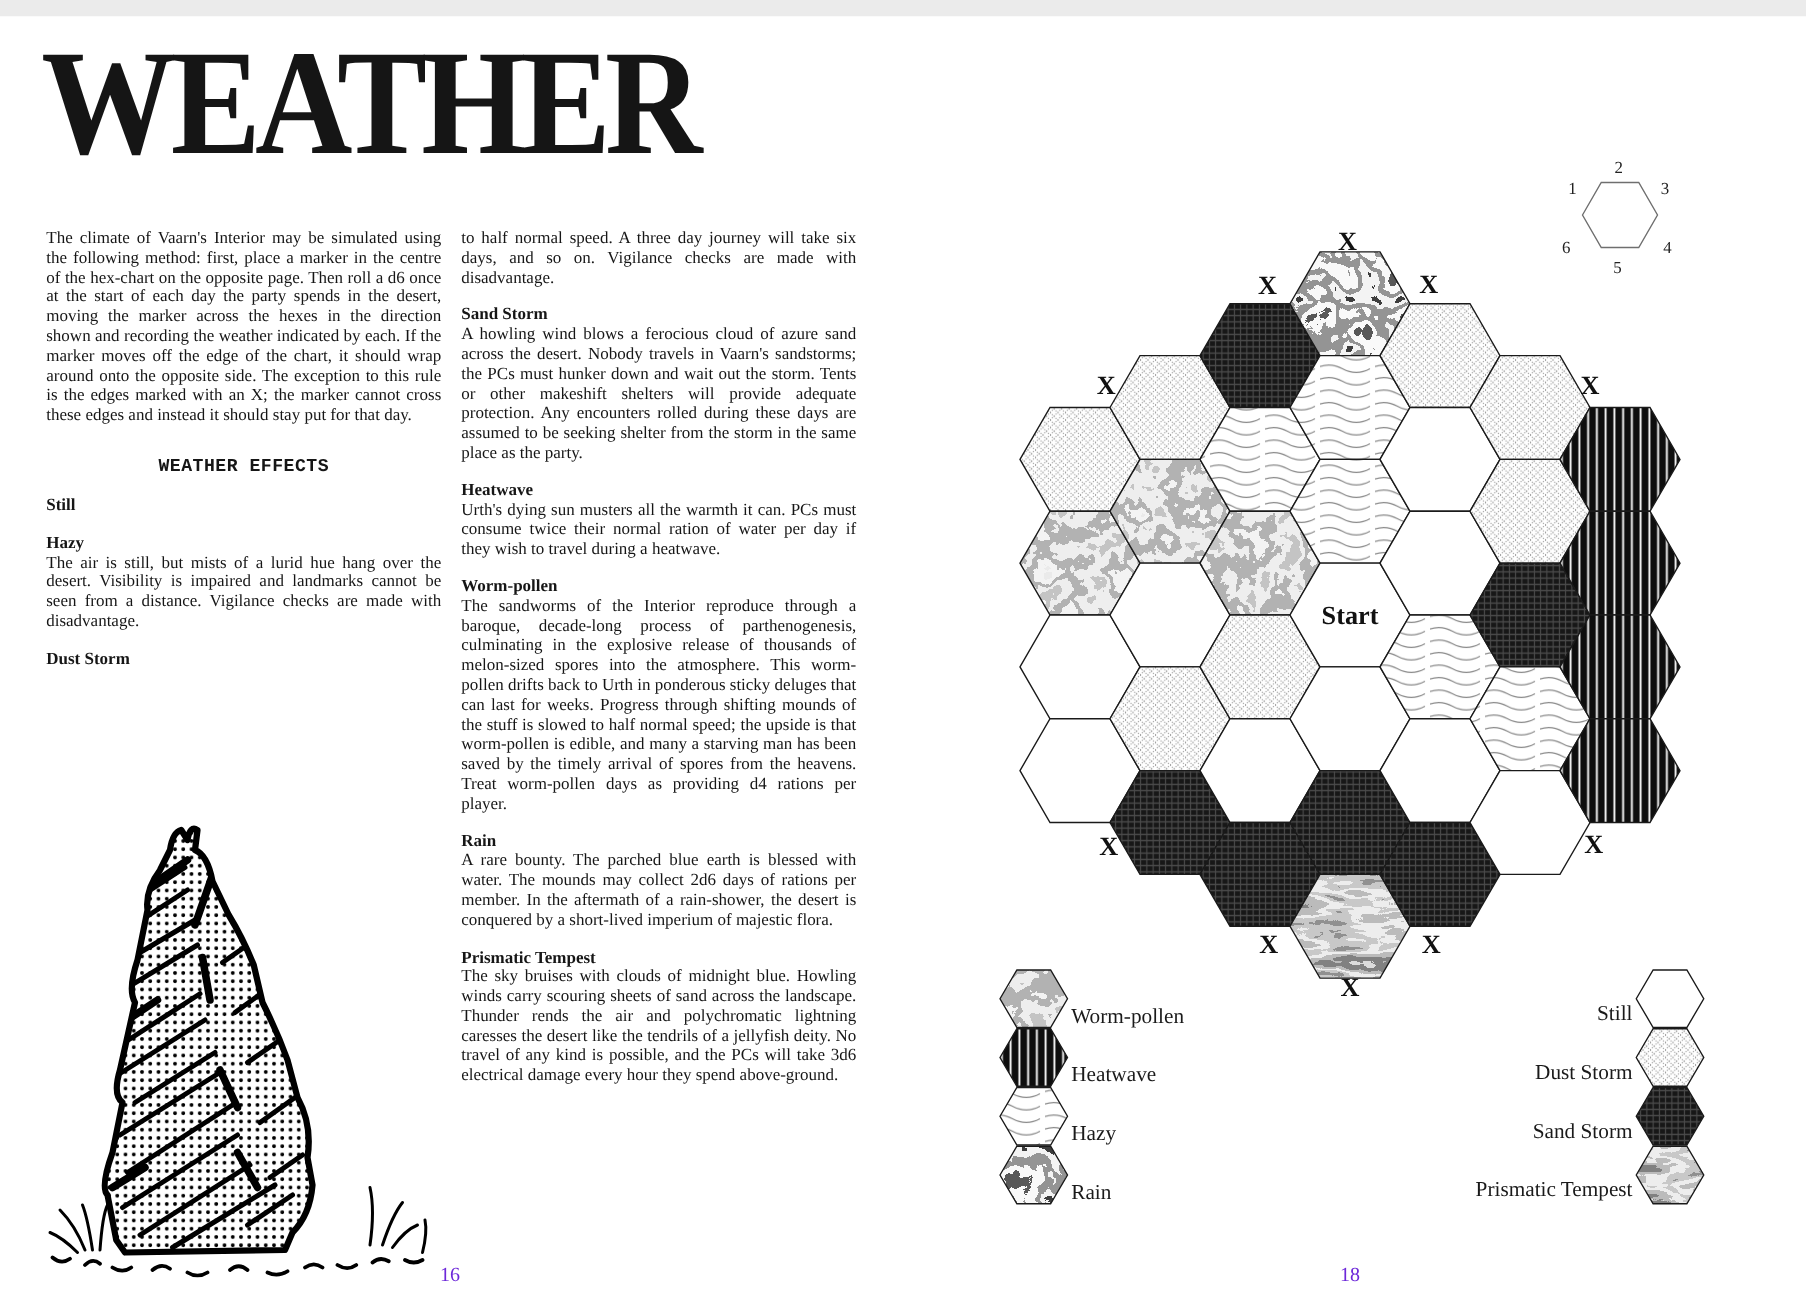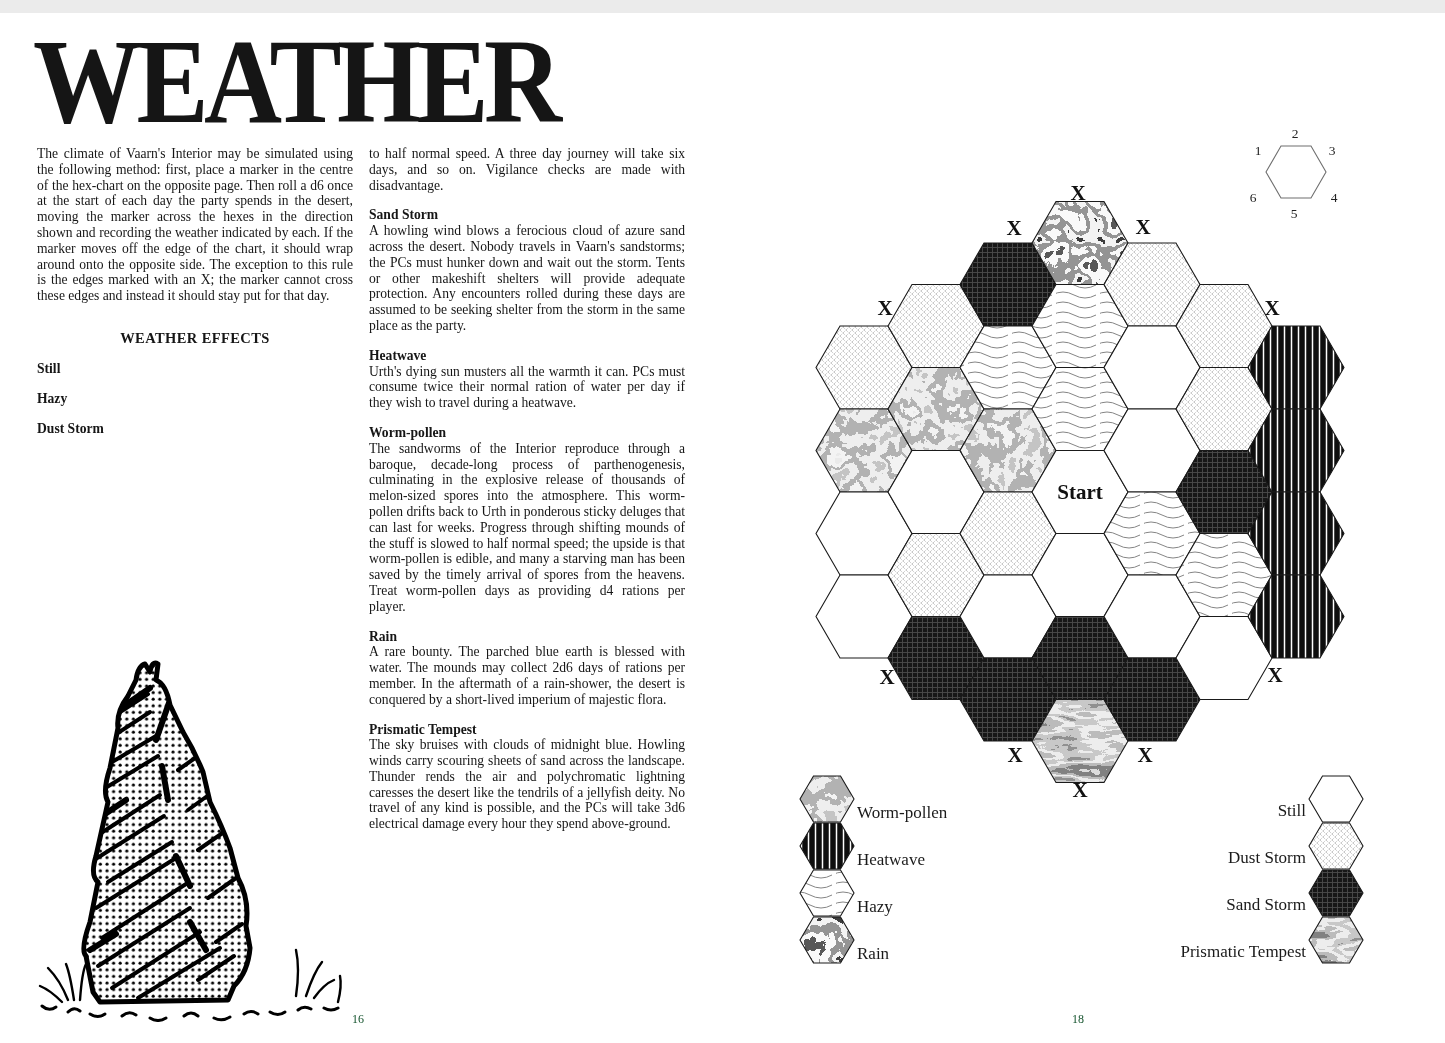--- a/index.html
+++ b/index.html
@@ -7,31 +7,32 @@
     width:1445px;height:1043px;position:relative;background:#fff;
     font-family:"Liberation Serif", serif;color:#161616;overflow:hidden;
   }
   .top-strip{position:absolute;left:0;top:0;width:1445px;height:13px;background:#ebebeb;}
   .title{
     position:absolute;left:33px;top:22px;width:600px;
     font-family:"Liberation Serif",serif;font-weight:700;font-size:120px;line-height:1;
     letter-spacing:-5px;transform:scaleX(0.90);transform-origin:left top;color:#151515;
     white-space:nowrap;
   }
-  .col{position:absolute;width:316px;}
+  .col{position:absolute;width:316px;margin-top:36px;}
   .col1{left:37px;top:146px;}
   .col2{left:369px;top:146px;}
   .col p{margin:0;text-align:justify;font-size:13.6px;line-height:15.8px;}
   .sec{margin-top:14px;}
   .sec h3{font-size:13.6px;line-height:15.8px;font-weight:700;margin:0;}
   .effects-heading{
     text-align:center;font-weight:700;font-size:14.5px;letter-spacing:.4px;
     margin:26px 0 13px 0;
+    font-family:Liberation Mono, monospace;
   }
-  .pagenum{position:absolute;font-size:12px;color:#14532d;}
+  .pagenum{position:absolute;font-size:16px;color:#6d28d9;}
   .pagenum-left{left:352px;top:1012px;}
   .pagenum-right{left:1072px;top:1012px;}
   svg text{font-family:"Liberation Serif",serif;}
   .xmark{font-size:21px;font-weight:700;fill:#111;}
   .start-label{font-size:21px;font-weight:700;fill:#111;}
   .legend-label{font-size:17px;fill:#1a1a1a;}
   .refnum{font-size:13.5px;fill:#222;}
 </style>
 </head>
 <body>
@@ -41,20 +42,21 @@
 <div class="title">WEATHER</div>
 
 <div class="col col1">
   <p>The climate of Vaarn's Interior may be simulated using the following method: first, place a marker in the centre of the hex-chart on the opposite page. Then roll a d6 once at the start of each day the party spends in the desert, moving the marker across the hexes in the direction shown and recording the weather indicated by each. If the marker moves off the edge of the chart, it should wrap around onto the opposite side. The exception to this rule is the edges marked with an X; the marker cannot cross these edges and instead it should stay put for that day.</p>
   <div class="effects-heading">WEATHER EFFECTS</div>
   <div class="sec">
     <h3>Still</h3>
   </div>
   <div class="sec">
     <h3>Hazy</h3>
+    <p>The air is still, but mists of a lurid hue hang over the desert. Visibility is impaired and landmarks cannot be seen from a distance. Vigilance checks are made with disadvantage.</p>
   </div>
   <div class="sec">
     <h3>Dust Storm</h3>
   </div>
 </div>
 
 <div class="col col2">
   <p>to half normal speed. A three day journey will take six days, and so on. Vigilance checks are made with disadvantage.</p>
   <div class="sec">
     <h3>Sand Storm</h3>

